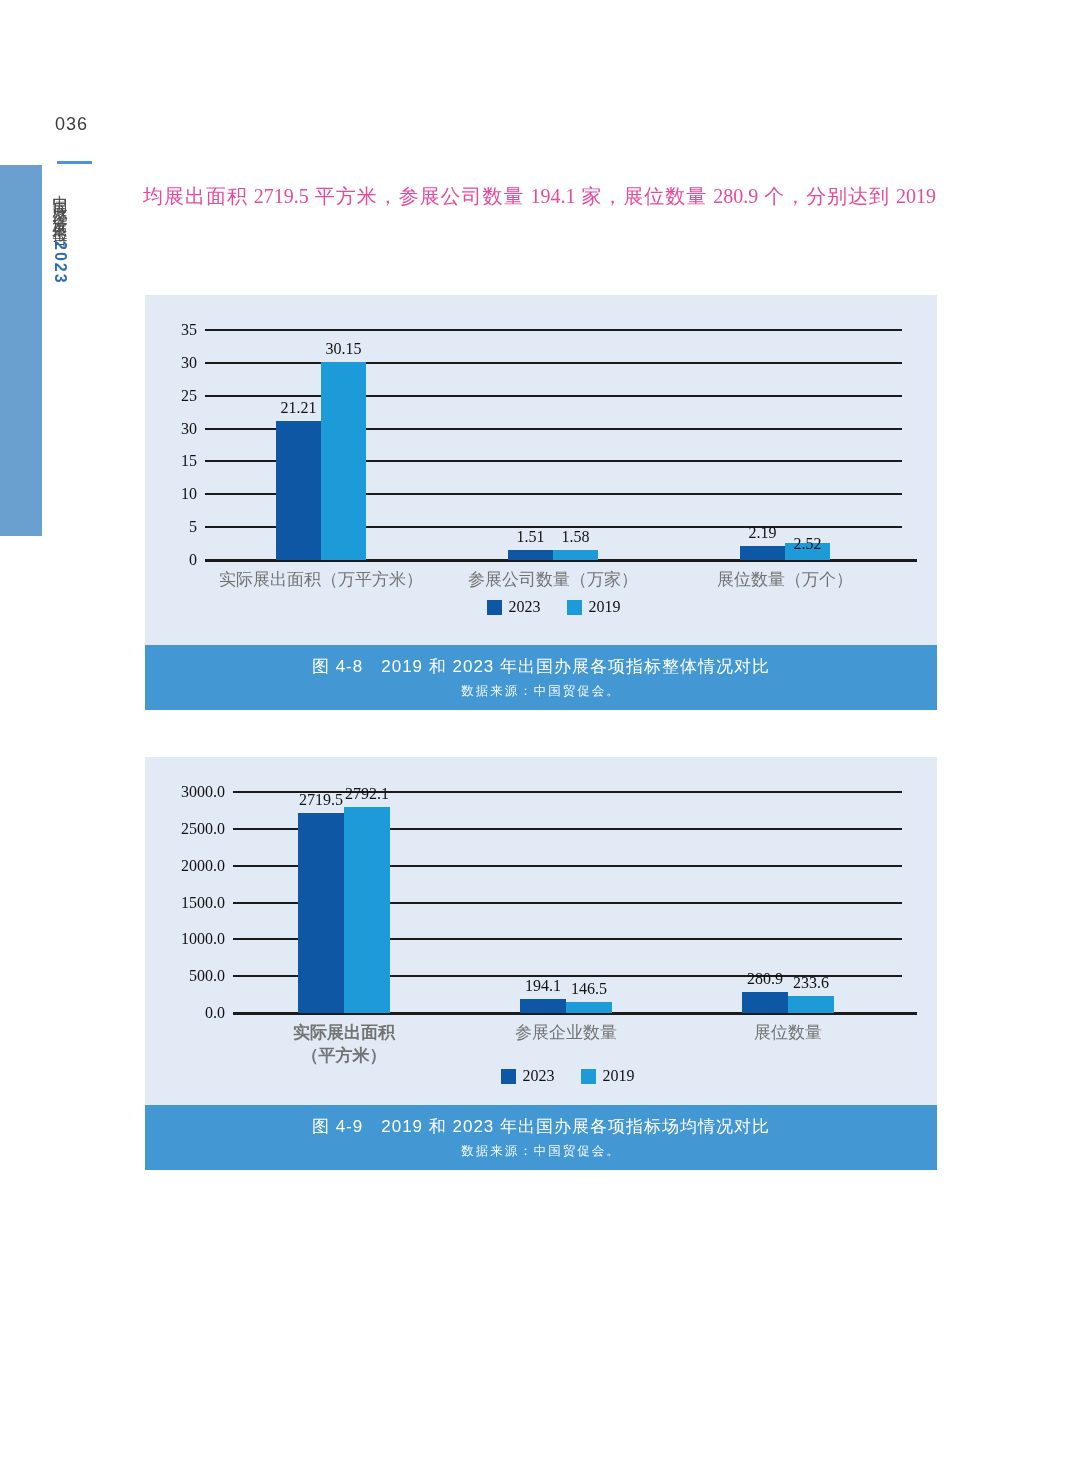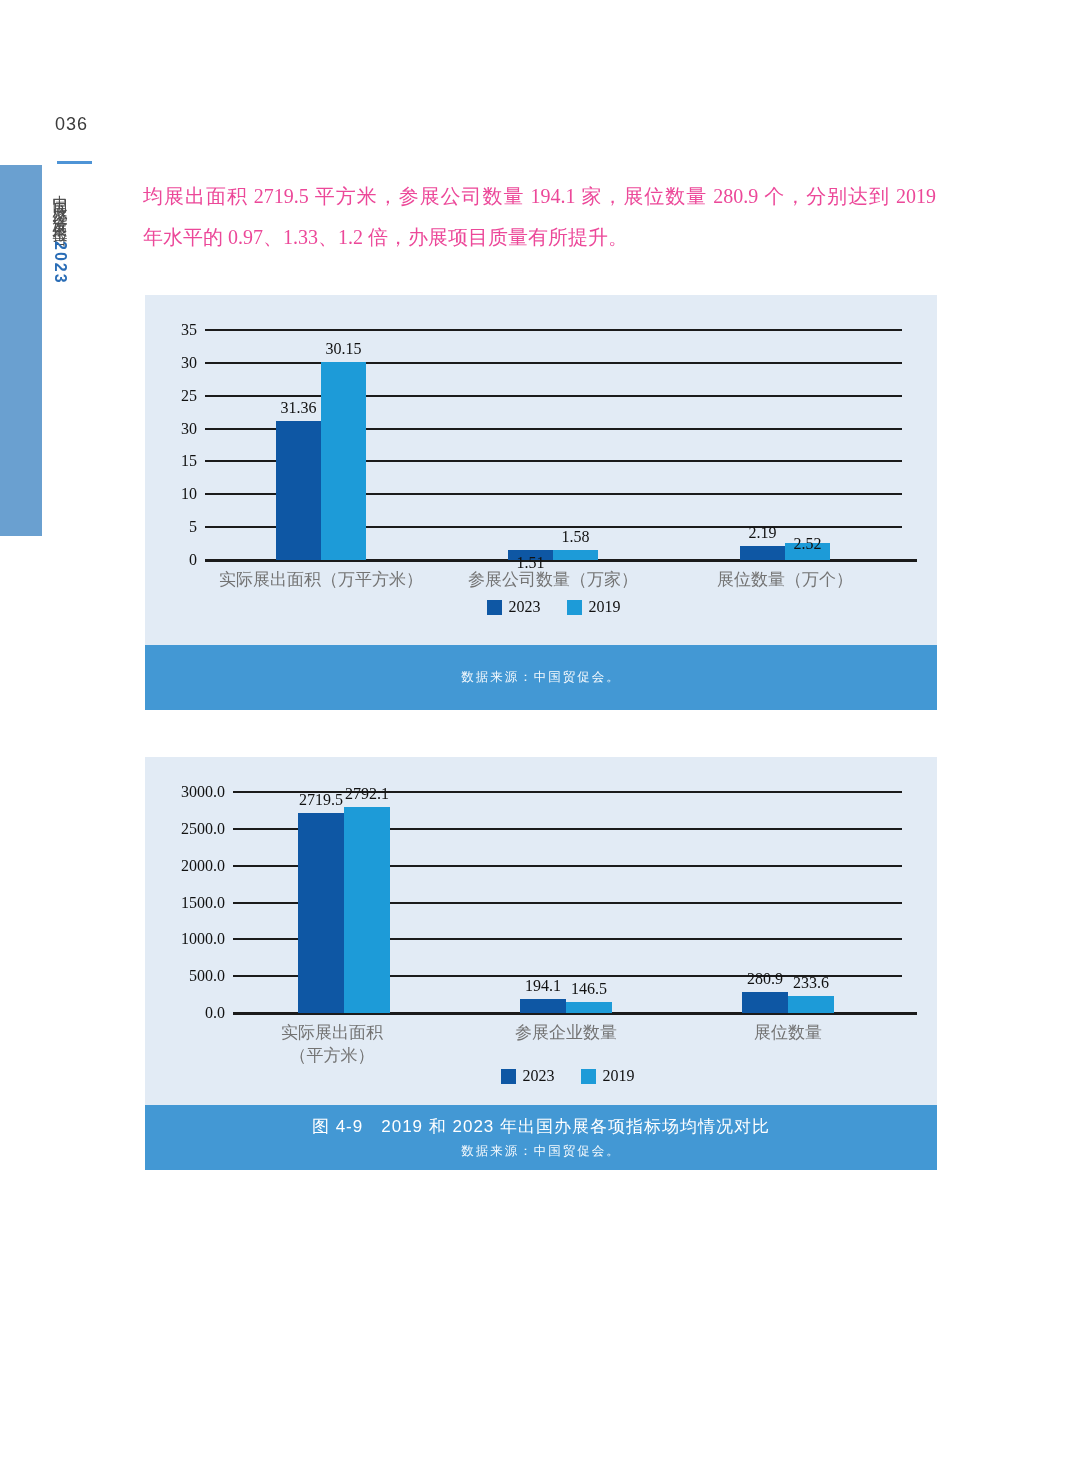--- a/index.html
+++ b/index.html
@@ -52,21 +52,20 @@
 
   <div class="accent-line"></div>
 
   <div class="vertical-title">
     <span>中国展览经济发展报告</span>
     <span class="year">2023</span>
   </div>
 
   <div class="paragraph">
     <span class="pline pline-justify">均展出面积 2719.5 平方米，参展公司数量 194.1 家，展位数量 280.9 个，分别达到 2019</span>
-    <span class="pline">年水平的 0.97、1.33、1.2 倍，办展项目质量有所提升。</span>
   </div>
 
   <section class="panel" id="chart-0">
     <div class="chart-area" style="height: 350px;">
         <div class="ytick" style="left: 0px; top: 254px; width: 52px;">0</div>
         <div class="gridline" style="left: 60px; top: 231.143px; width: 697px;"></div>
         <div class="ytick" style="left: 0px; top: 221.143px; width: 52px;">5</div>
         <div class="gridline" style="left: 60px; top: 198.286px; width: 697px;"></div>
         <div class="ytick" style="left: 0px; top: 188.286px; width: 52px;">10</div>
         <div class="gridline" style="left: 60px; top: 165.429px; width: 697px;"></div>
@@ -74,46 +73,47 @@
         <div class="gridline" style="left: 60px; top: 132.571px; width: 697px;"></div>
         <div class="ytick" style="left: 0px; top: 122.571px; width: 52px;">30</div>
         <div class="gridline" style="left: 60px; top: 99.7143px; width: 697px;"></div>
         <div class="ytick" style="left: 0px; top: 89.7143px; width: 52px;">25</div>
         <div class="gridline" style="left: 60px; top: 66.8571px; width: 697px;"></div>
         <div class="ytick" style="left: 0px; top: 56.8571px; width: 52px;">30</div>
         <div class="gridline" style="left: 60px; top: 34px; width: 697px;"></div>
         <div class="ytick" style="left: 0px; top: 24px; width: 52px;">35</div>
         <div class="axisline" style="left: 60px; top: 264px; width: 712px;"></div>
         <div class="bar" style="left: 131px; top: 125.62px; width: 45px; height: 139.38px; background: rgb(14, 87, 164);"></div>
-        <div class="vlabel" style="left: 118.5px; top: 101.62px;">31.36</div>
+        <div class="vlabel" style="left: 118.5px; top: 101.62px;">21.21</div>
         <div class="bar" style="left: 176px; top: 66.8714px; width: 45px; height: 198.129px; background: rgb(29, 155, 216);"></div>
         <div class="vlabel" style="left: 163.5px; top: 42.8714px;">30.15</div>
         <div class="clabel" style="left: 46px; top: 273px;">实际展出面积（万平方米）</div>
         <div class="bar" style="left: 363px; top: 255.077px; width: 45px; height: 9.92286px; background: rgb(14, 87, 164);"></div>
-        <div class="vlabel" style="left: 350.5px; top: 231.077px; margin-top: 26px;">1.51</div>
+        <div class="vlabel" style="left: 350.5px; top: 231.077px;">1.51</div>
         <div class="bar" style="left: 408px; top: 254.617px; width: 45px; height: 10.3829px; background: rgb(29, 155, 216);"></div>
         <div class="vlabel" style="left: 395.5px; top: 230.617px;">1.58</div>
         <div class="clabel" style="left: 278px; top: 273px;">参展公司数量（万家）</div>
         <div class="bar" style="left: 595px; top: 250.609px; width: 45px; height: 14.3914px; background: rgb(14, 87, 164);"></div>
         <div class="vlabel" style="left: 582.5px; top: 226.609px;">2.19</div>
         <div class="bar" style="left: 640px; top: 248.44px; width: 45px; height: 16.56px; background: rgb(29, 155, 216);"></div>
         <div class="vlabel" style="left: 627.5px; top: 238px;">2.52</div>
         <div class="clabel" style="left: 510px; top: 273px;">展位数量（万个）</div>
         <div class="legend" style="left: 60px; top: 303px; width: 697px;">
           <span class="lg-item">
             <span class="lg-swatch" style="background: rgb(14, 87, 164);"></span>
             <span>2023</span>
           </span>
           <span class="lg-item">
             <span class="lg-swatch" style="background: rgb(29, 155, 216);"></span>
             <span>2019</span>
           </span>
         </div>
       </div>
     <div class="caption-bar">
+      <div class="caption-title">图 4-8　2019 和 2023 年出国办展各项指标整体情况对比</div>
       <div class="caption-source">数据来源：中国贸促会。</div>
     </div>
   </section>
 
   <section class="panel" id="chart-1">
     <div class="chart-area" style="height: 348px;">
         <div class="ytick" style="left: 0px; top: 245px; width: 80px;">0.0</div>
         <div class="gridline" style="left: 88px; top: 218.167px; width: 669px;"></div>
         <div class="ytick" style="left: 0px; top: 208.167px; width: 80px;">500.0</div>
         <div class="gridline" style="left: 88px; top: 181.333px; width: 669px;"></div>
@@ -124,21 +124,21 @@
         <div class="ytick" style="left: 0px; top: 97.6667px; width: 80px;">2000.0</div>
         <div class="gridline" style="left: 88px; top: 70.8333px; width: 669px;"></div>
         <div class="ytick" style="left: 0px; top: 60.8333px; width: 80px;">2500.0</div>
         <div class="gridline" style="left: 88px; top: 34px; width: 669px;"></div>
         <div class="ytick" style="left: 0px; top: 24px; width: 80px;">3000.0</div>
         <div class="axisline" style="left: 88px; top: 255px; width: 684px;"></div>
         <div class="bar" style="left: 153px; top: 55.6635px; width: 46px; height: 200.337px; background: rgb(14, 87, 164);"></div>
         <div class="vlabel" style="left: 141px; top: 31.6635px;">2719.5</div>
         <div class="bar" style="left: 199px; top: 50.3153px; width: 46px; height: 205.685px; background: rgb(29, 155, 216);"></div>
         <div class="vlabel" style="left: 187px; top: 26.3153px;">2792.1</div>
-        <div class="clabel" style="left: 57px; top: 264px;">实际展出面积
+        <div class="clabel" style="left: 69px; top: 264px; font-weight: bold;">实际展出面积
 （平方米）</div>
         <div class="bar" style="left: 375px; top: 241.701px; width: 46px; height: 14.2987px; background: rgb(14, 87, 164);"></div>
         <div class="vlabel" style="left: 363px; top: 217.701px;">194.1</div>
         <div class="bar" style="left: 421px; top: 245.208px; width: 46px; height: 10.7922px; background: rgb(29, 155, 216);"></div>
         <div class="vlabel" style="left: 409px; top: 221.208px;">146.5</div>
         <div class="clabel" style="left: 291px; top: 264px;">参展企业数量</div>
         <div class="bar" style="left: 597px; top: 235.307px; width: 46px; height: 20.693px; background: rgb(14, 87, 164);"></div>
         <div class="vlabel" style="left: 585px; top: 211.307px;">280.9</div>
         <div class="bar" style="left: 643px; top: 238.791px; width: 46px; height: 17.2085px; background: rgb(29, 155, 216);"></div>
         <div class="vlabel" style="left: 631px; top: 214.791px;">233.6</div>

